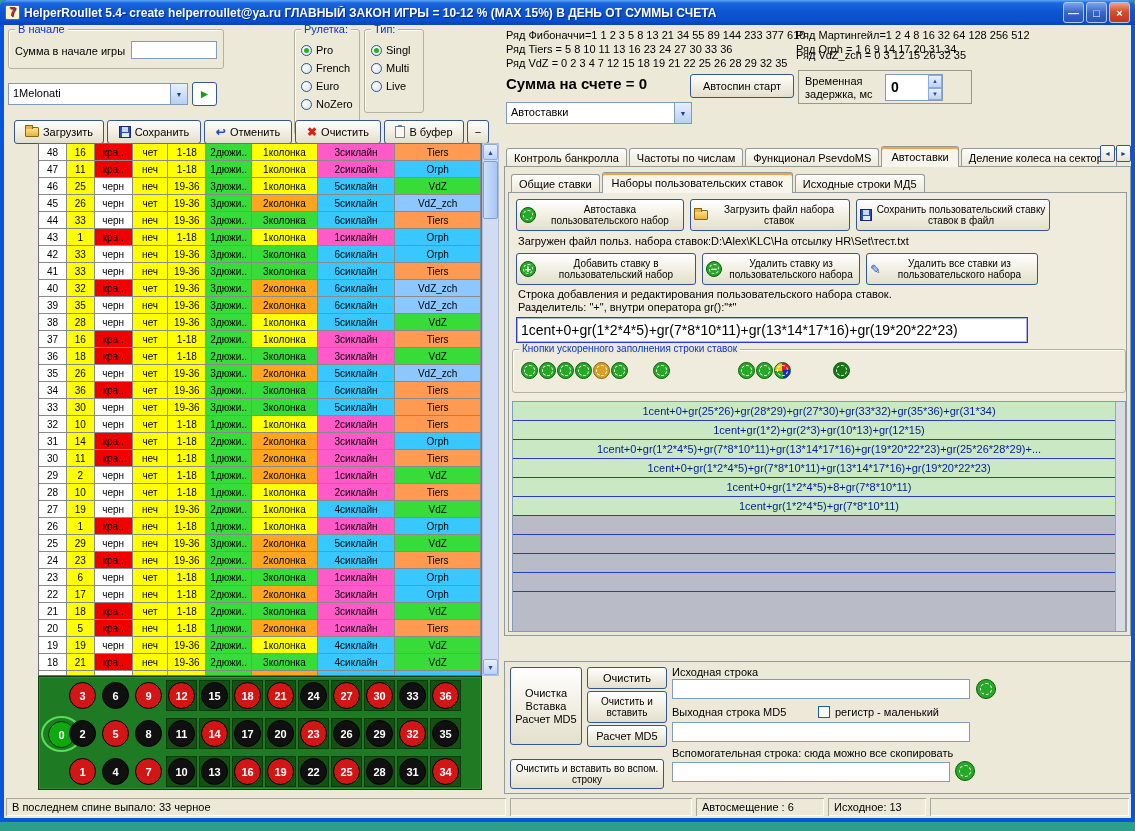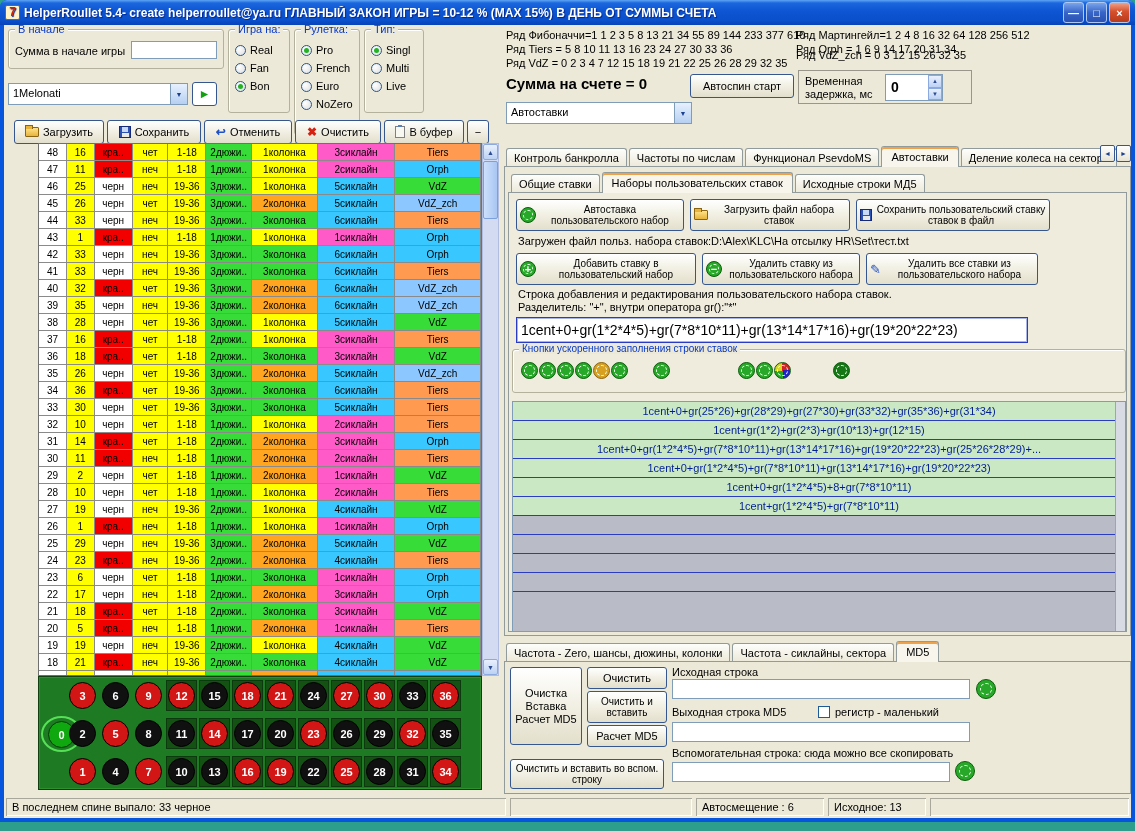--- a/index.html
+++ b/index.html
@@ -115,37 +115,20 @@
     </span>
   </div>
   <div class="wbody">
 
     <div class="fieldset" style="left:4px;top:4px;width:216px;height:40px">
       <span class="legend">В начале</span>
       <span class="txt" style="left:6px;top:15px">Сумма в начале игры</span>
       <input class="ipt" style="left: 122px; top: 11px; width: 86px; height: 18px;">
     </div>
 
-    <div class="fieldset" style="left:224px;top:4px;width:62px;height:84px">
-      <span class="legend">Игра на:</span>
-      <div class="radio-col">
-        <div class="radio-row">
-            <span class="radio"></span>
-            <span>Real</span>
-          </div>
-        <div class="radio-row">
-            <span class="radio"></span>
-            <span>Fan</span>
-          </div>
-        <div class="radio-row">
-            <span class="radio sel"></span>
-            <span>Bon</span>
-          </div>
-      </div>
-    </div>
 
     <div class="fieldset" style="left:290px;top:4px;width:66px;height:106px">
       <span class="legend">Рулетка:</span>
       <div class="radio-col">
         <div class="radio-row">
             <span class="radio sel"></span>
             <span>Pro</span>
           </div>
         <div class="radio-row">
             <span class="radio"></span>
@@ -750,25 +733,20 @@
         <div class="bl-row">1cent+0+gr(1*2*4*5)+gr(7*8*10*11)+gr(13*14*17*16)+gr(19*20*22*23)</div>
         <div class="bl-row">1cent+0+gr(1*2*4*5)+8+gr(7*8*10*11)</div>
         <div class="bl-row">1cent+gr(1*2*4*5)+gr(7*8*10*11)</div>
         <div class="bl-empty"></div>
         <div class="bl-empty"></div>
         <div class="bl-empty"></div>
         <div class="bl-empty"></div>
       </div>
 
     <div class="panel" style="left:500px;top:636px;width:627px;height:133px"></div>
-    <div class="tabs" style="left:502px;top:614px;height:22px">
-      <div class="tab"><span>Частота - Zero, шансы, дюжины, колонки</span></div>
-      <div class="tab"><span>Частота - сиклайны, сектора</span></div>
-      <div class="tab active"><span>MD5</span></div>
-    </div>
 
     <div class="xp-btn bigbtn" style="left:506px;top:642px;width:72px;height:78px;font-size:11px;line-height:13px">
       <span class="lbl">Очистка Вставка Расчет MD5</span>
     </div>
     <div class="xp-btn" style="left:583px;top:642px;width:80px;height:22px">
       <span>Очистить</span>
     </div>
     <div class="xp-btn bigbtn" style="left:583px;top:666px;width:80px;height:32px">
       <span class="lbl">Очистить и вставить</span>
     </div>

